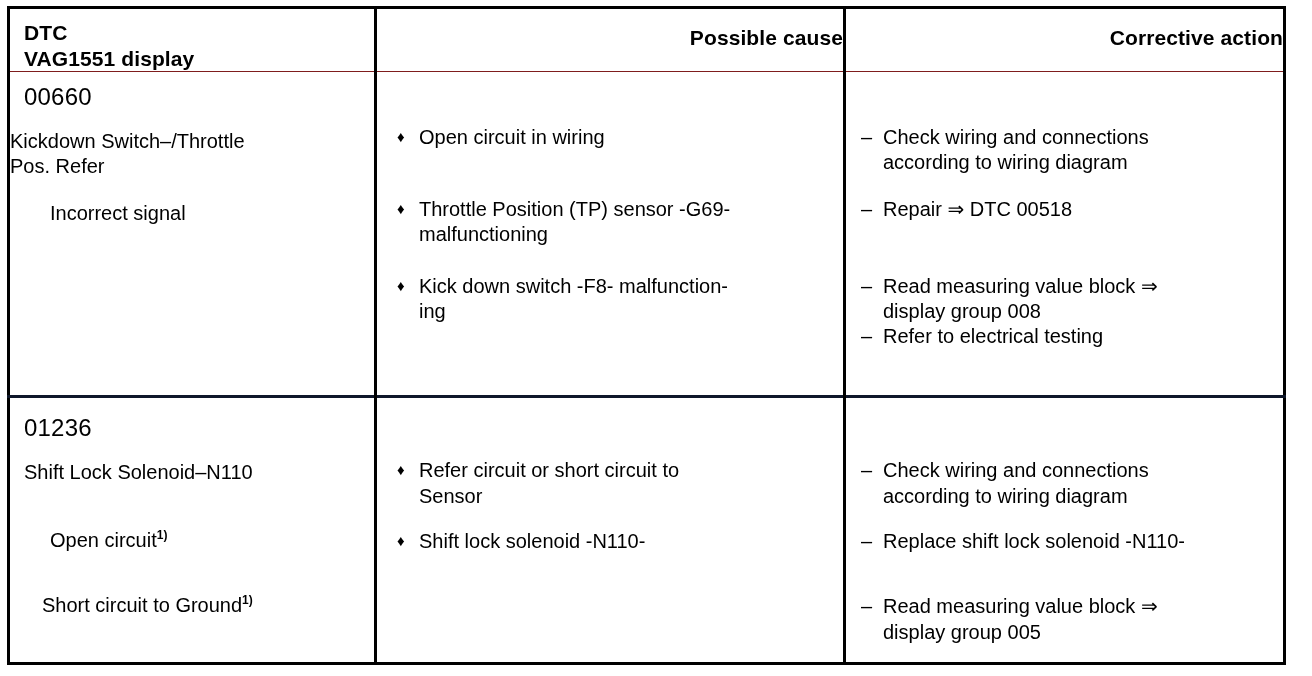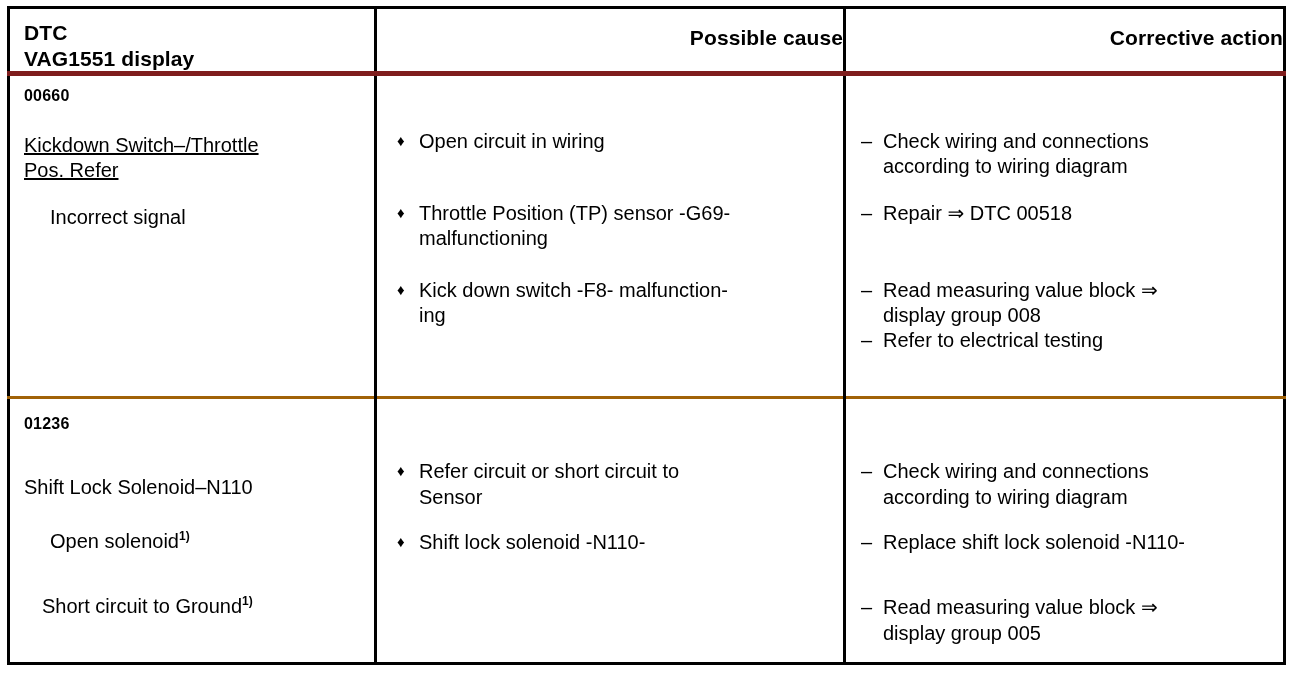--- a/index.html
+++ b/index.html
@@ -41,21 +41,21 @@
   col.c-cause  { width: 469px; }
   col.c-action { width: 440px; }
 
   
   thead th {
     box-sizing: border-box;
     padding: 0;
     vertical-align: top;
     font-weight: bold;
     font-size: 21px;
-    border-bottom: 5px solid #7f1d1d;
+    border-bottom: 1px solid #7f1d1d;
     background: #fff;
   }
   thead th.col-sep { border-left: 3px solid #000; }
 
   .hdr-left {
     padding: 11px 0 0 14px;
     text-align: left;
     line-height: 1.22;
     letter-spacing: 0.1px;
   }
@@ -70,28 +70,28 @@
 
   
   tbody td {
     box-sizing: border-box;
     padding: 0;
     vertical-align: top;
     font-size: 20px;
     background: #fff;
   }
   tbody td.col-sep { border-left: 3px solid #000; }
-  tbody tr.row-sep > td { border-top: 3px solid #a16207; }
+  tbody tr.row-sep > td { border-top: 3px solid #0f172a; }
 
   .cell-inner { position: relative; height: 100%; }
 
   
   .dtc-code {
-    font-weight: bold;
-    font-size: 16px;
+    font-weight: normal;
+    font-size: 24px;
     letter-spacing: 0.2px;
     white-space: nowrap;
   }
   .dtc-name {
     font-size: 20px;
     line-height: 1.26;
   }
   .dtc-sub {
     font-size: 20px;
     padding-left: 26px;
@@ -157,21 +157,21 @@
     </thead>
 
     <tbody>
 
       <tr style="height:316px;">
 
         <td>
           <div class="cell-inner">
             <div class="at dtc-code" style="left:14px; top:11px;">00660</div>
 
-            <div class="at dtc-name" style="left:14px; top:57px; width:340px;text-decoration:underline;">
+            <div class="at dtc-name" style="left:0; top:57px; width:340px;">
               <div>Kickdown Switch–/Throttle</div>
               <div>Pos. Refer</div>
             </div>
 
             <div class="at dtc-sub" style="left:14px; top:130px;">
               <span>Incorrect signal</span>
             </div>
           </div>
         </td>
 
@@ -240,26 +240,26 @@
           </div>
         </td>
       </tr>
 
       <tr class="row-sep" style="height:259px;">
 
         <td>
           <div class="cell-inner">
             <div class="at dtc-code" style="left:14px; top:16px;">01236</div>
 
-            <div class="at dtc-name" style="left:14px; top:62px; width:345px;margin-top:14px;">
+            <div class="at dtc-name" style="left:14px; top:62px; width:345px;">
               <div>Shift Lock Solenoid–N110</div>
             </div>
 
             <div class="at dtc-sub" style="left:14px; top:131px;">
-              <span>Open solenoid</span><sup class="sup">1)</sup>
+              <span>Open circuit</span><sup class="sup">1)</sup>
             </div>
 
             <div class="at dtc-sub" style="left:6px; top:196px;">
               <span>Short circuit to Ground</span><sup class="sup">1)</sup>
             </div>
           </div>
         </td>
 
         <td class="col-sep">
           <div class="cell-inner">

